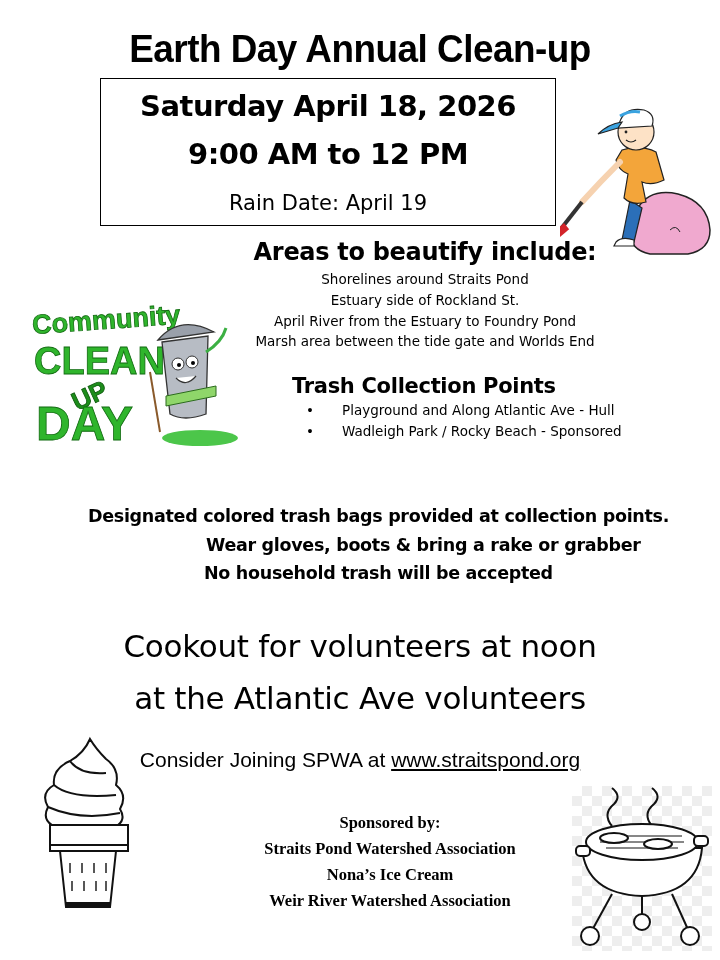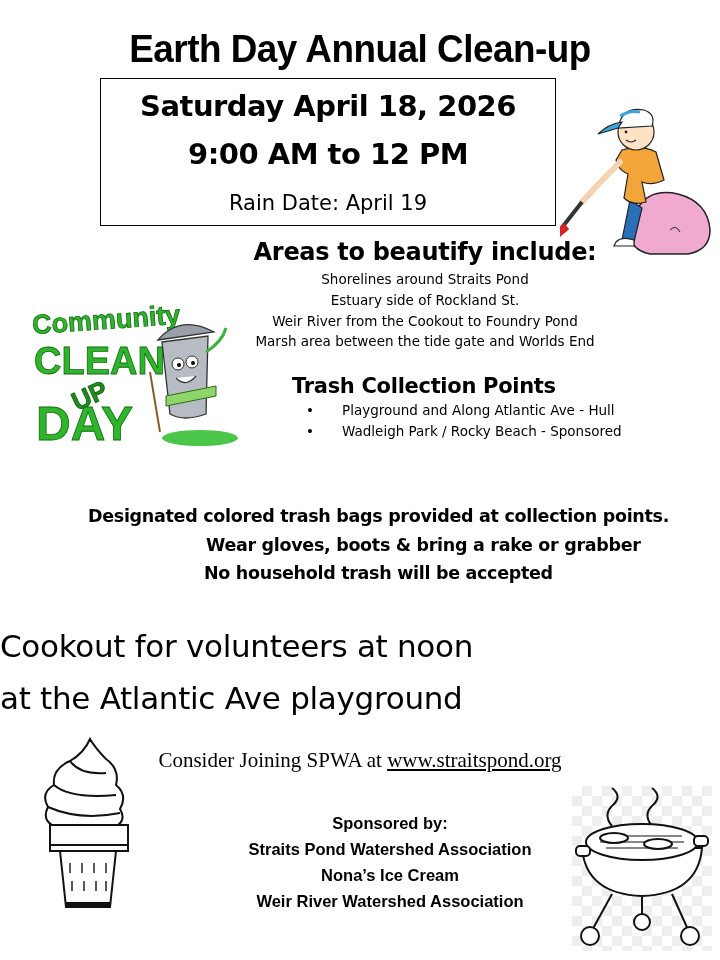--- a/index.html
+++ b/index.html
@@ -16,24 +16,24 @@
   .areas { left:240px; top:238px; width:370px; text-align:center; font-family:"DejaVu Sans", sans-serif; }
   .areas .h { font-weight:bold; font-size:24px; letter-spacing:-0.3px; }
   .areas .li { font-size:13.5px; line-height:20.8px; }
   .trash { left:292px; top:374px; font-family:"DejaVu Sans", sans-serif; }
   .trash .h { font-weight:bold; font-size:21px; letter-spacing:-0.3px; }
   .trash ul { list-style:none; margin:2px 0 0 0; padding:0; }
   .trash li { font-size:13.5px; line-height:20.5px; position:relative; padding-left:50px; }
   .trash li .bullet { position:absolute; left:14px; top:0; }
   .notes { left:0; width:720px; top:506px; font-family:"DejaVu Sans", sans-serif; font-weight:bold; font-size:17.5px; }
   .notes div { position:absolute; white-space:nowrap; letter-spacing:-0.3px; }
-  .cook { left:0; width:720px; text-align:left; font-family:"DejaVu Sans", sans-serif; font-size:31px; letter-spacing:-0.3px; }
-  .join { left:0; width:720px; top:748px; text-align:center; font-family:Liberation Serif, serif; font-size:21px; }
+  .cook { left:0; width:720px; text-align:center; font-family:"DejaVu Sans", sans-serif; font-size:31px; letter-spacing:-0.3px; }
+  .join { left:0; width:720px; top:748px; text-align:center; font-family:Liberation Sans, sans-serif; font-size:21px; }
   .join a { color:#000; text-decoration:underline; }
-  .spons { left:200px; width:380px; top:810px; text-align:center; font-family:Liberation Sans, sans-serif; font-weight:bold; font-size:16.5px; line-height:26px; }
+  .spons { left:200px; width:380px; top:810px; text-align:center; font-family:Liberation Serif, serif; font-weight:bold; font-size:16.5px; line-height:26px; }
 </style>
 </head>
 <body>
 
 <div class="abs title">Earth Day Annual Clean-up</div>
 
 <div class="abs datebox">
   <div class="d1">Saturday April 18, 2026</div>
   <div class="d2">9:00 AM to 12 PM</div>
   <div class="d3">Rain Date:  April 19</div>
@@ -82,41 +82,41 @@
     <line x1="120" y1="80" x2="130" y2="140" stroke="#8a5a2b" stroke-width="2"></line>
     <path d="M176 60 Q192 50 196 36" fill="none" stroke="#3cb043" stroke-width="3"></path>
   </svg>
 </div>
 
 <div class="abs areas">
   <div class="h">Areas to beautify include:</div>
   <div style="margin-top:3px;">
     <div class="li">Shorelines around Straits Pond</div>
     <div class="li">Estuary side of  Rockland St.</div>
-    <div class="li">Weir River from the Cookout to Foundry Pond</div>
+    <div class="li">April River from the Estuary to Foundry Pond</div>
     <div class="li">Marsh area between the tide gate and Worlds End</div>
   </div>
 </div>
 
 <div class="abs trash">
   <div class="h">Trash Collection Points</div>
   <ul>
     <li><span class="bullet">•</span><span>Playground and Along Atlantic Ave - Hull</span></li>
     <li><span class="bullet">•</span><span>Wadleigh Park / Rocky Beach - Sponsored</span></li>
   </ul>
 </div>
 
 <div class="abs notes">
   <div style="left:88px;top:0;">Designated colored trash bags provided at collection points.</div>
   <div style="left:206px;top:29px;">Wear gloves, boots &amp; bring a rake or grabber</div>
   <div style="left:204px;top:57px;">No household trash will be accepted</div>
 </div>
 
 <div class="abs cook" style="top:628px;">Cookout for volunteers at noon</div>
-<div class="abs cook" style="top:680px;">at the Atlantic Ave playground</div>
+<div class="abs cook" style="top:680px;">at the Atlantic Ave volunteers</div>
 
 <div class="abs join">
   <span>Consider Joining SPWA at </span><a>www.straitspond.org</a>
 </div>
 
 <div class="abs" style="left:40px;top:735px;width:95px;height:180px;">
   <svg width="95" height="180" viewBox="0 0 95 180" fill="none" stroke="#111" stroke-width="2">
     <path d="M50 4 Q56 14 66 24 Q80 34 76 50 Q88 60 80 74 Q86 84 78 90 L12 90 Q2 84 8 72 Q0 58 14 50 Q12 34 30 26 Q44 18 50 4 Z" fill="#fff"></path>
     <path d="M30 26 Q40 40 66 38"></path>
       <path d="M14 50 Q30 64 76 60"></path>

